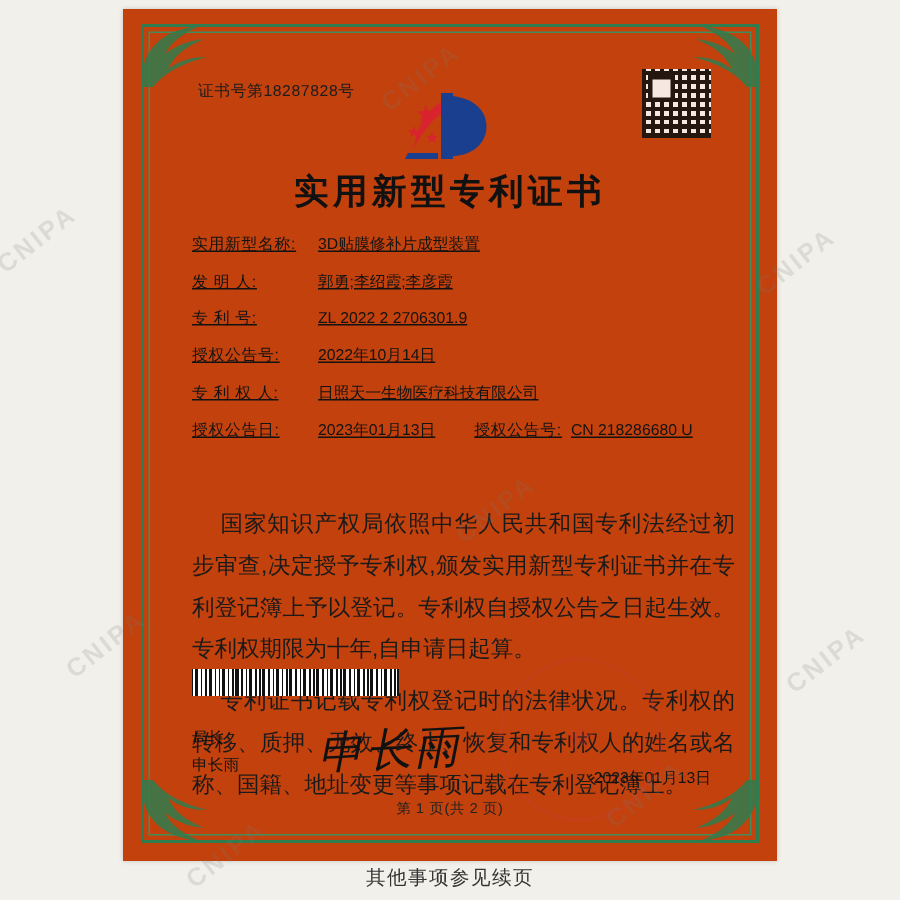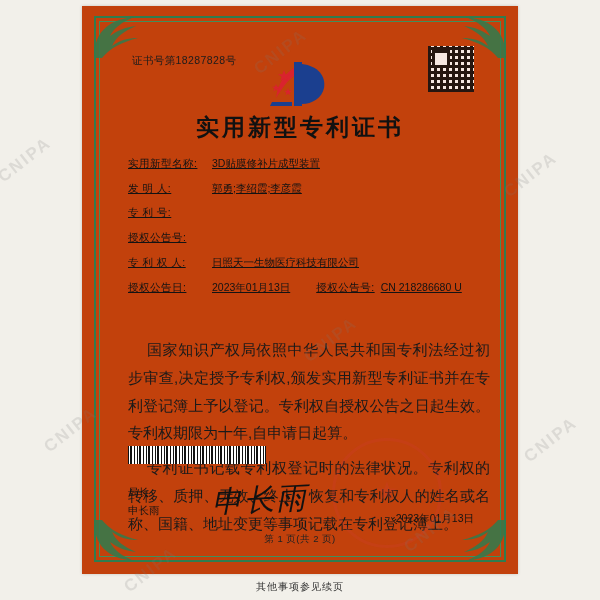--- a/index.html
+++ b/index.html
@@ -248,21 +248,21 @@
     text-align: center;
     font-size: 9.5px;
     color: #222;
     letter-spacing: 0.5px;
   }
   .bottom-note {
     position: absolute;
     left: 0; right: 0;
     bottom: 6px;
     text-align: center;
-    font-size: 10px;
+    font-size: 13px;
     color: #333;
     letter-spacing: 1px;
     z-index: 3;
   }
 </style>
 </head>
 <body>
 
 <div class="watermark-layer">
   <div class="wm wm-1">CNIPA</div>
@@ -322,23 +322,25 @@
     <div class="frow">
       <div class="flabel">实用新型名称:</div>
       <div class="fvalue">3D贴膜修补片成型装置</div>
     </div>
     <div class="frow">
       <div class="flabel">发 明 人:</div>
       <div class="fvalue">郭勇;李绍霞;李彦霞</div>
     </div>
     <div class="frow">
       <div class="flabel">专 利 号:</div>
+      <div class="fvalue">ZL 2022 2 2706301.9</div>
     </div>
     <div class="frow">
       <div class="flabel">授权公告号:</div>
+      <div class="fvalue">2022年10月14日</div>
     </div>
     <div class="frow">
       <div class="flabel">专 利 权 人:</div>
       <div class="fvalue">日照天一生物医疗科技有限公司</div>
     </div>
     <div class="frow inline2">
       <div class="flabel">授权公告日:</div>
       <div class="fvalue">
         <span>2023年01月13日</span>
         <span class="inline-label">授权公告号:</span>

